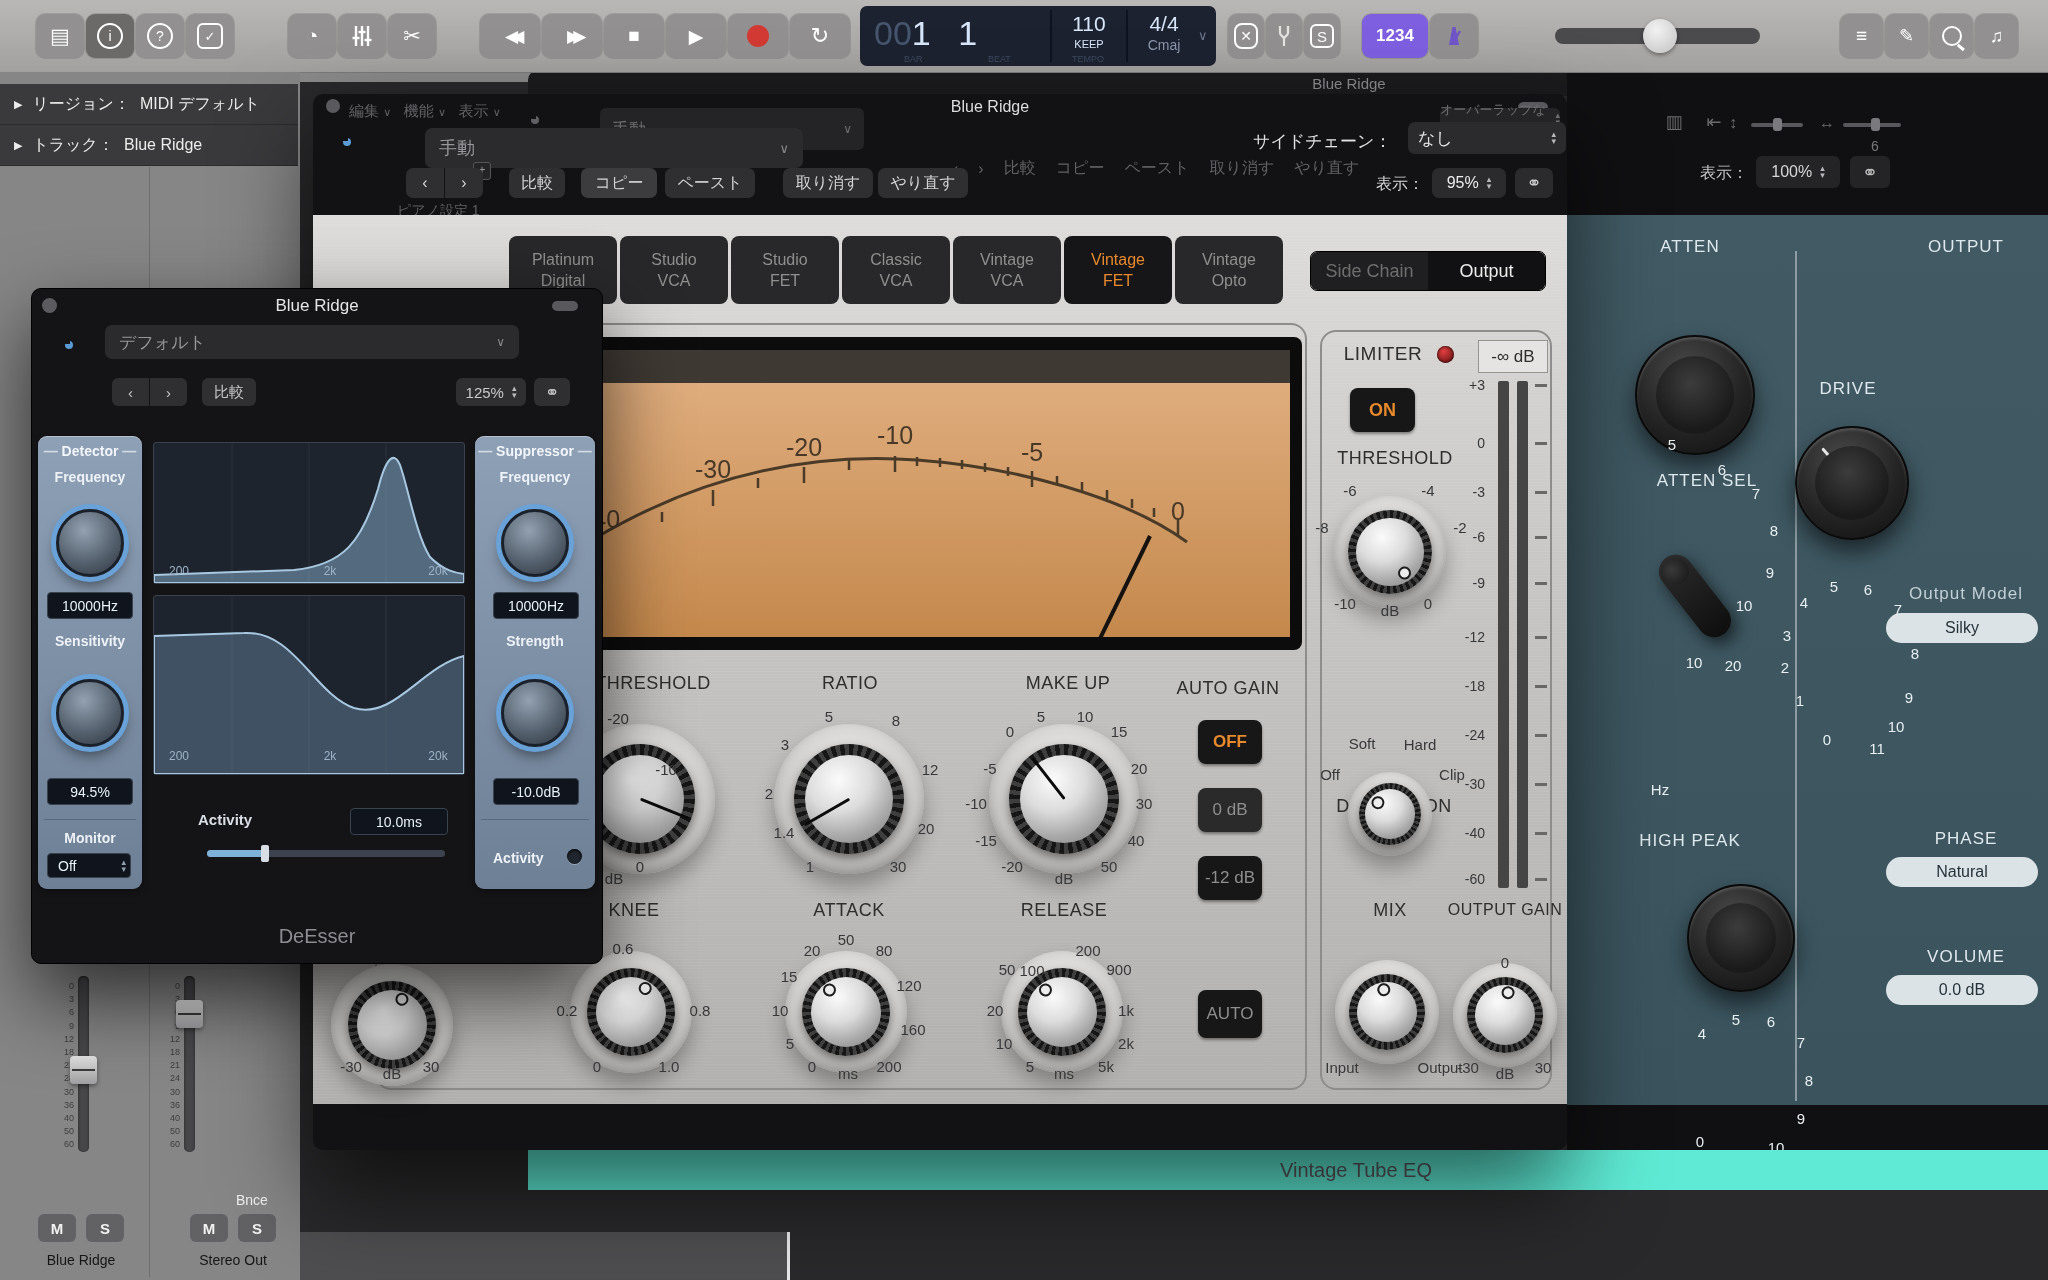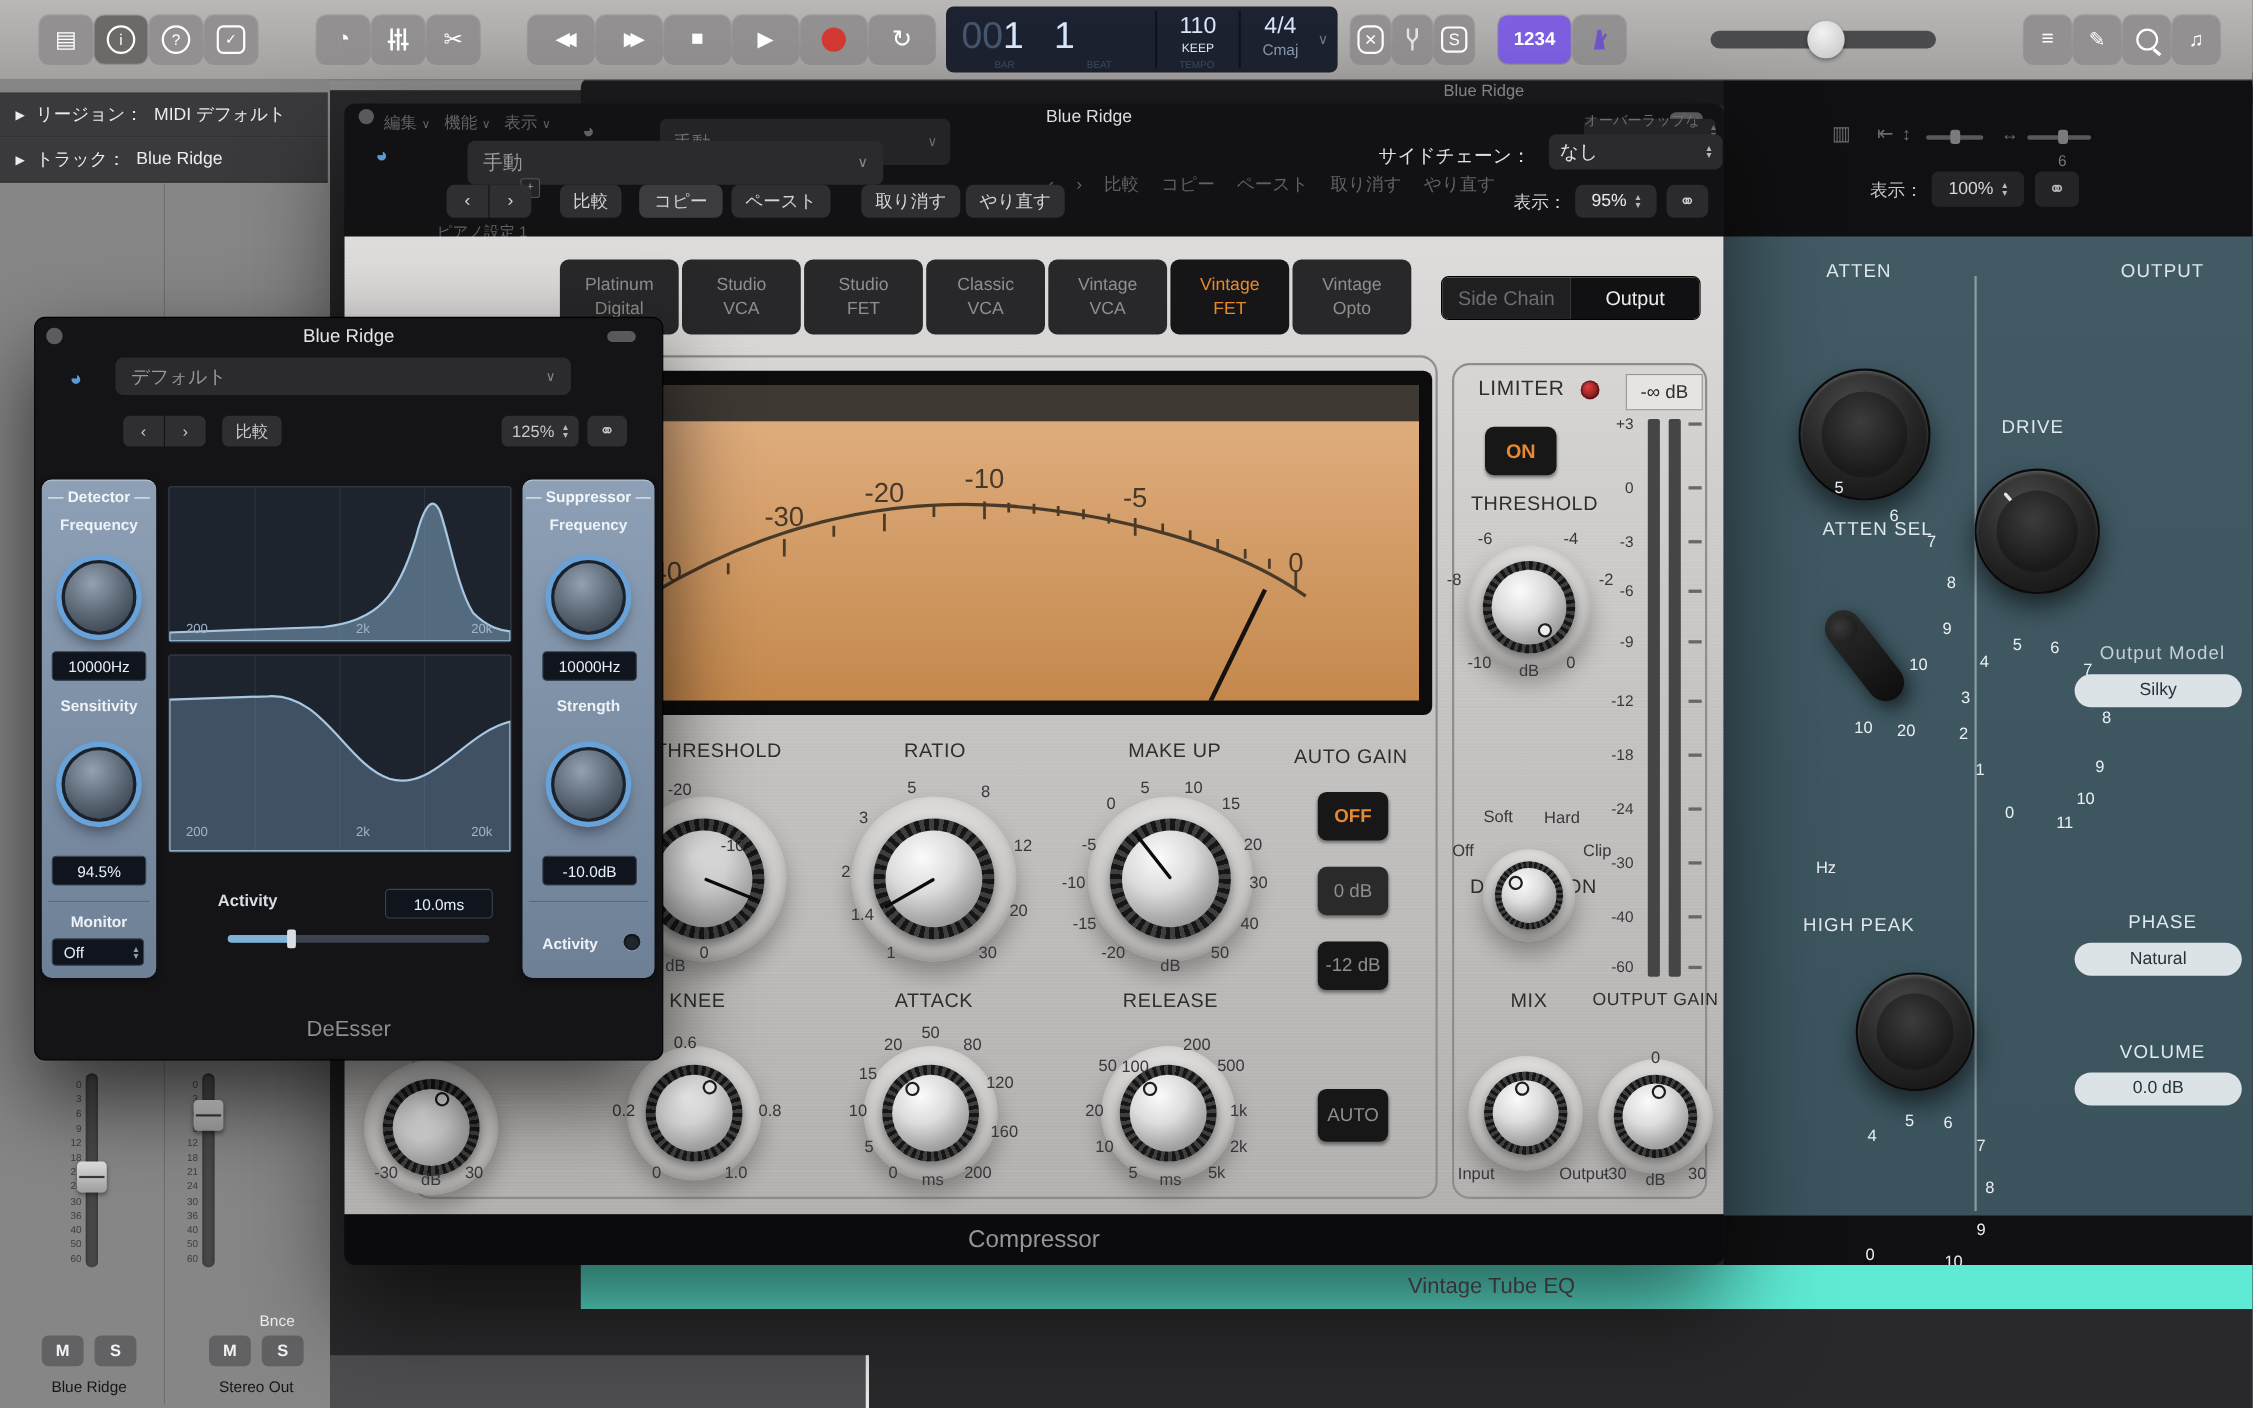--- a/index.html
+++ b/index.html
@@ -700,21 +700,21 @@
           <span class="tk" style="left: 576px; top: 851px;">200</span>
           <span class="tk" style="left: 535px; top: 858px;">ms</span>
         </div>
       <div class="abs" style="inset:0;">
           <span class="tk" style="left: 717px; top: 851px;">5</span>
           <span class="tk" style="left: 691px; top: 828px;">10</span>
           <span class="tk" style="left: 682px; top: 795px;">20</span>
           <span class="tk" style="left: 694px; top: 754px;">50</span>
           <span class="tk" style="left: 719px; top: 735px; margin-top: 20px;">100</span>
           <span class="tk" style="left: 775px; top: 735px;">200</span>
-          <span class="tk" style="left: 806px; top: 754px;">500</span>
+          <span class="tk" style="left: 806px; top: 754px;">900</span>
           <span class="tk" style="left: 813px; top: 795px;">1k</span>
           <span class="tk" style="left: 813px; top: 828px;">2k</span>
           <span class="tk" style="left: 793px; top: 851px;">5k</span>
           <span class="tk" style="left: 751px; top: 858px;">ms</span>
         </div>
       <div class="abs" style="inset:0;">
           <span class="tk" style="left: 38px; top: 851px;">-30</span>
           <span class="tk" style="left: 79px; top: 858px;">dB</span>
           <span class="tk" style="left: 118px; top: 851px;">30</span>
         </div>
@@ -752,23 +752,20 @@
         </div>
       <div class="abs" style="inset:0;">
           <span class="tk" style="left: 1192px; top: 747px;">0</span>
           <span class="tk" style="left: 1155px; top: 852px;">-30</span>
           <span class="tk" style="left: 1192px; top: 858px;">dB</span>
           <span class="tk" style="left: 1230px; top: 852px;">30</span>
         </div>
     </div>
 
     
-    <div class="abs" style="left:0;top:1010px;width:1254px;height:46px;background:#0b0b0d;display:flex;align-items:center;justify-content:center;color:#96969a;font-size:22px;">
-      <span>Compressor</span>
-    </div>
   </div>
 
   <div class="dewin" style="--mask:#141417;">
     <span class="abs" style="left:10px;top:9px;width:15px;height:15px;border-radius:50%;background:#5c5c60;"></span>
     <div class="abs c" style="left:285px;top:17px;font-size:17px;color:#e4e4e6;">Blue Ridge</div>
     <span class="abs" style="left:520px;top:12px;width:26px;height:10px;border-radius:5px;background:#59595d;"></span>
 
     <span class="pwr abs" style="left:33px;top:52px;width:44px;height:44px;color:#5b9bd5;"></span>
     <div class="abs" style="left:73px;top:36px;width:386px;height:34px;background:#2b2b2d;border-radius:7px;display:flex;align-items:center;padding:0 14px;color:#98989c;font-size:17px;">
       <span>デフォルト</span>

